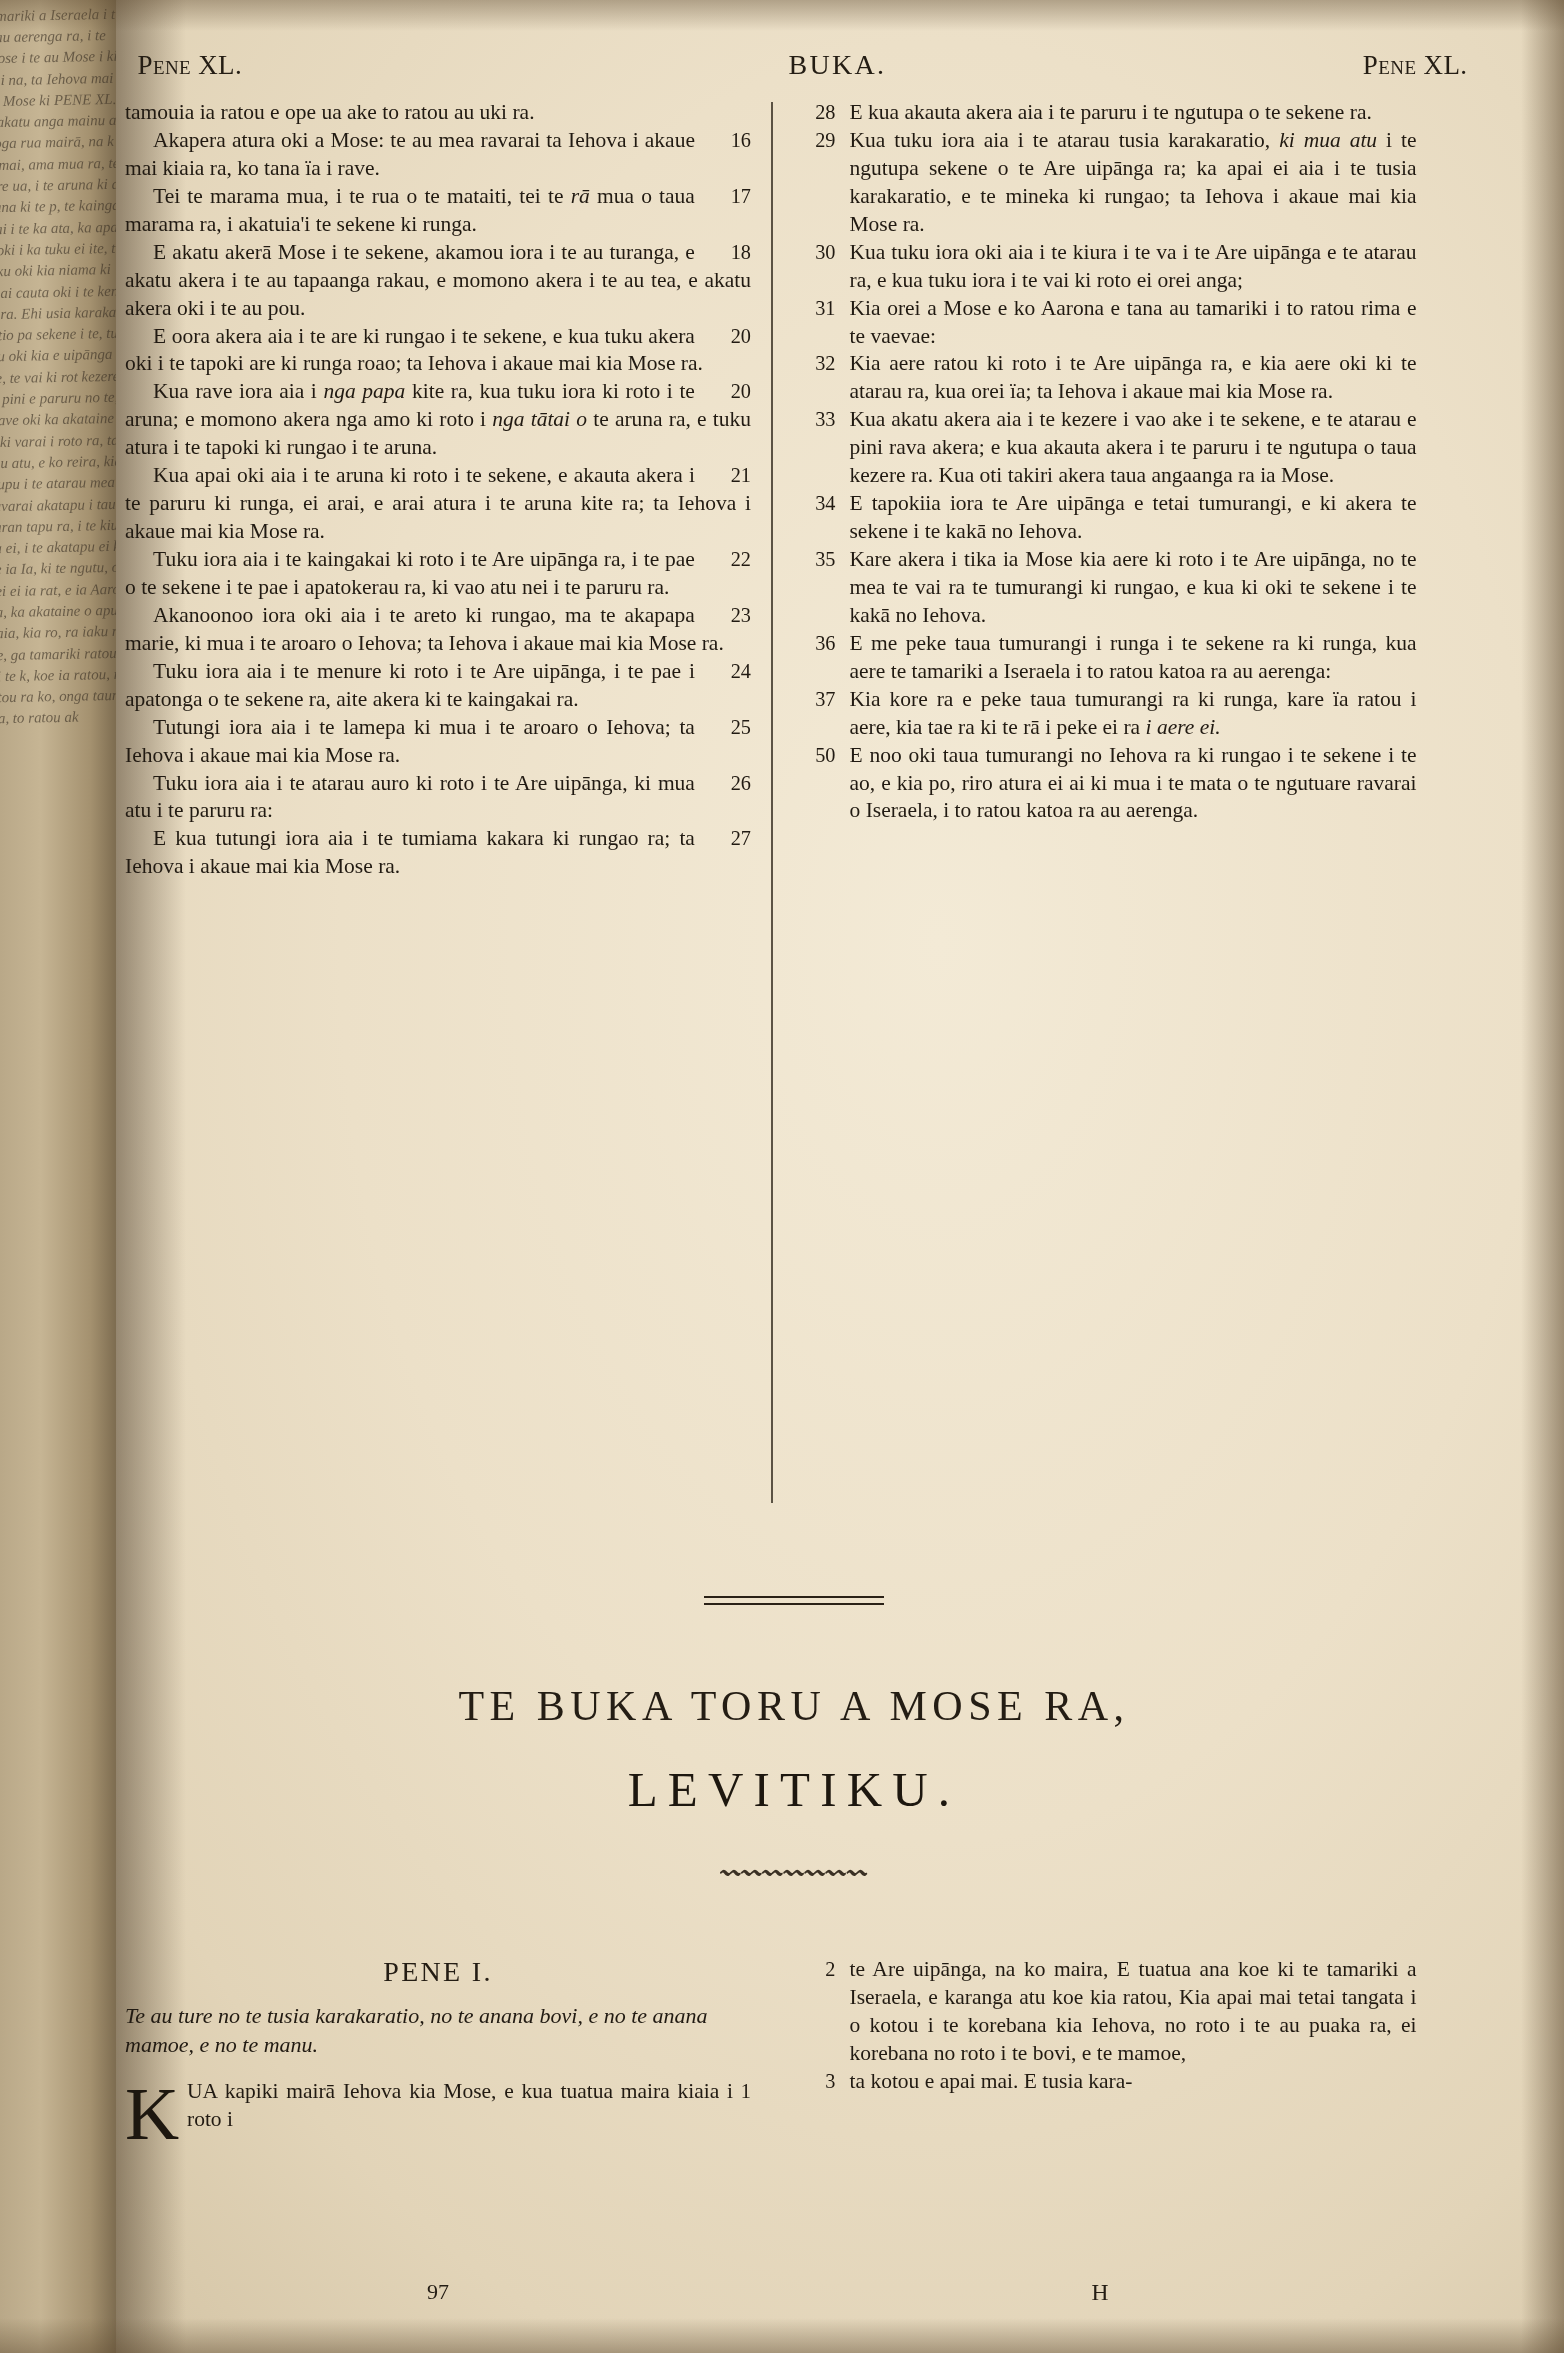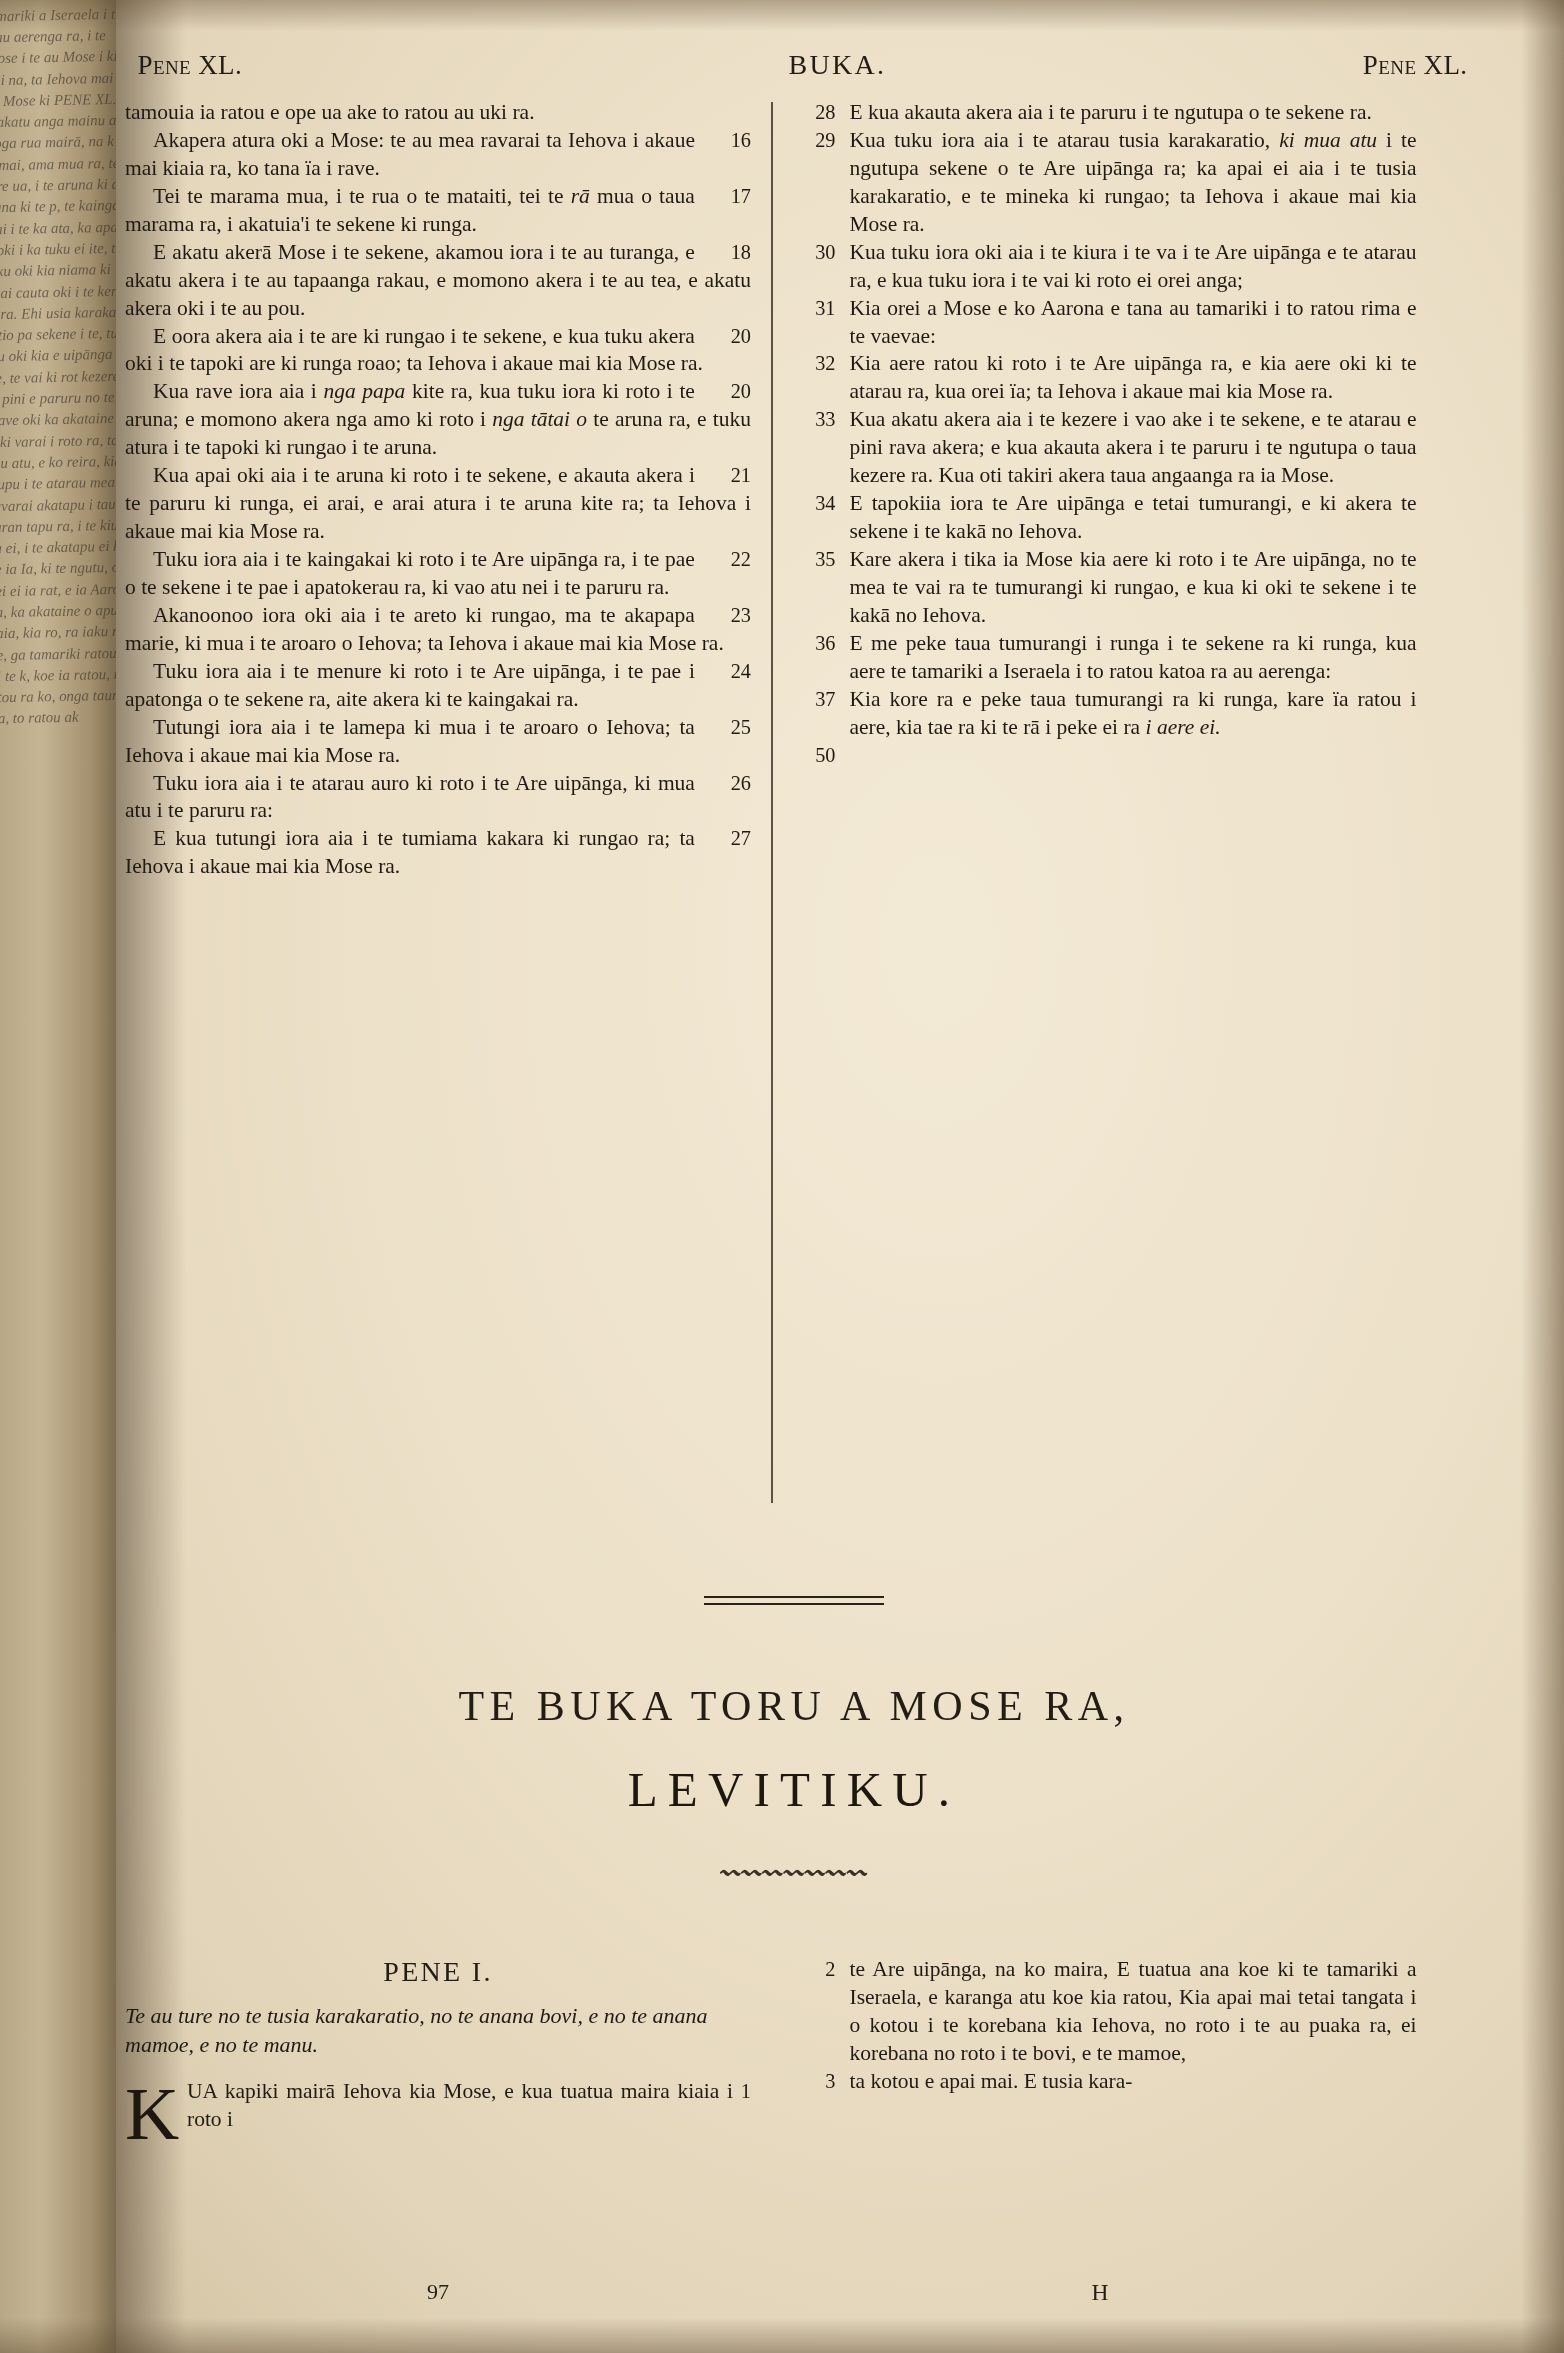--- a/index.html
+++ b/index.html
@@ -205,21 +205,21 @@
           <p class="v"><span class="vn">28</span><span>E kua akauta akera aia i te paruru i te ngutupa o te sekene ra.</span></p>
           <p class="v"><span class="vn">29</span><span>Kua tuku iora aia i te atarau tusia karakaratio, <i>ki mua atu</i> i te ngutupa sekene o te Are uipānga ra; ka apai ei aia i te tusia karakaratio, e te mineka ki rungao; ta Iehova i akaue mai kia Mose ra.</span></p>
           <p class="v"><span class="vn">30</span><span>Kua tuku iora oki aia i te kiura i te va i te Are uipānga e te atarau ra, e kua tuku iora i te vai ki roto ei orei anga;</span></p>
           <p class="v"><span class="vn">31</span><span>Kia orei a Mose e ko Aarona e tana au tamariki i to ratou rima e te vaevae:</span></p>
           <p class="v"><span class="vn">32</span><span>Kia aere ratou ki roto i te Are uipānga ra, e kia aere oki ki te atarau ra, kua orei ïa; ta Iehova i akaue mai kia Mose ra.</span></p>
           <p class="v"><span class="vn">33</span><span>Kua akatu akera aia i te kezere i vao ake i te sekene, e te atarau e pini rava akera; e kua akauta akera i te paruru i te ngutupa o taua kezere ra. Kua oti takiri akera taua angaanga ra ia Mose.</span></p>
           <p class="v"><span class="vn">34</span><span>E tapokiia iora te Are uipānga e tetai tumurangi, e ki akera te sekene i te kakā no Iehova.</span></p>
           <p class="v"><span class="vn">35</span><span>Kare akera i tika ia Mose kia aere ki roto i te Are uipānga, no te mea te vai ra te tumurangi ki rungao, e kua ki oki te sekene i te kakā no Iehova.</span></p>
           <p class="v"><span class="vn">36</span><span>E me peke taua tumurangi i runga i te sekene ra ki runga, kua aere te tamariki a Iseraela i to ratou katoa ra au aerenga:</span></p>
           <p class="v"><span class="vn">37</span><span>Kia kore ra e peke taua tumurangi ra ki runga, kare ïa ratou i aere, kia tae ra ki te rā i peke ei ra <i>i aere ei.</i></span></p>
-          <p class="v"><span class="vn">50</span></p>
+          <p class="v"><span class="vn">50</span><span>E noo oki taua tumurangi no Iehova ra ki rungao i te sekene i te ao, e kia po, riro atura ei ai ki mua i te mata o te ngutuare ravarai o Iseraela, i to ratou katoa ra au aerenga.</span></p>
         </div>
     </div>
 
     <div class="ornament">
       <span class="l1"></span>
       <span class="l2"></span>
     </div>
 
     <div class="booktitle">TE BUKA TORU A MOSE RA,</div>
     <div class="bookname">LEVITIKU.</div>

